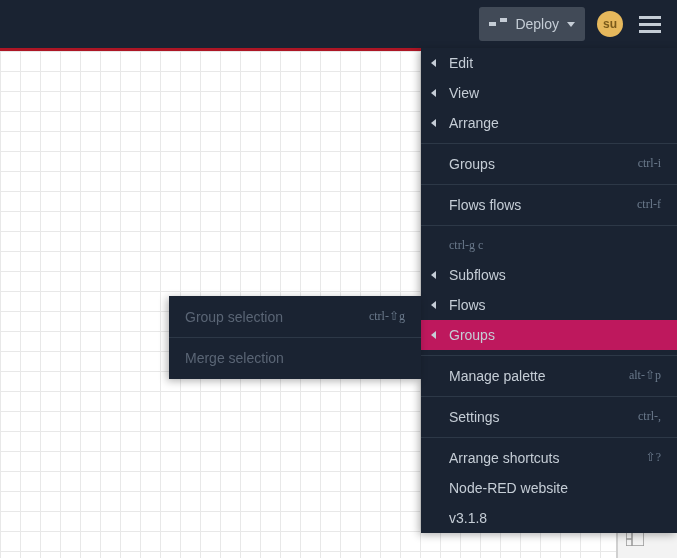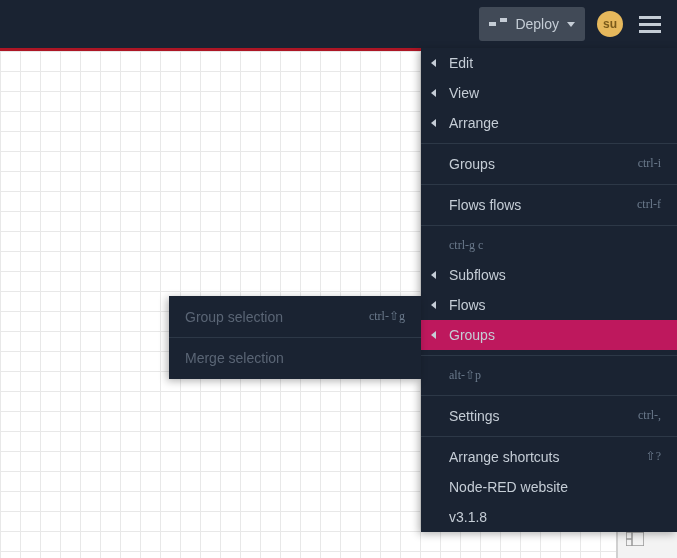--- a/index.html
+++ b/index.html
@@ -135,20 +135,21 @@
   <div class="menu-item">
       <span class="sub-arrow"></span>
       <span>Flows</span>
     </div>
   <div class="menu-item hl">
       <span class="sub-arrow"></span>
       <span>Groups</span>
     </div>
   <div class="menu-sep"></div>
   <div class="menu-item">
+      <span>Manage palette</span>
       <span class="shortcut">alt-⇧p</span>
     </div>
   <div class="menu-sep"></div>
   <div class="menu-item">
       <span>Settings</span>
       <span class="shortcut">ctrl-,</span>
     </div>
   <div class="menu-sep"></div>
   <div class="menu-item">
       <span>Arrange shortcuts</span>

